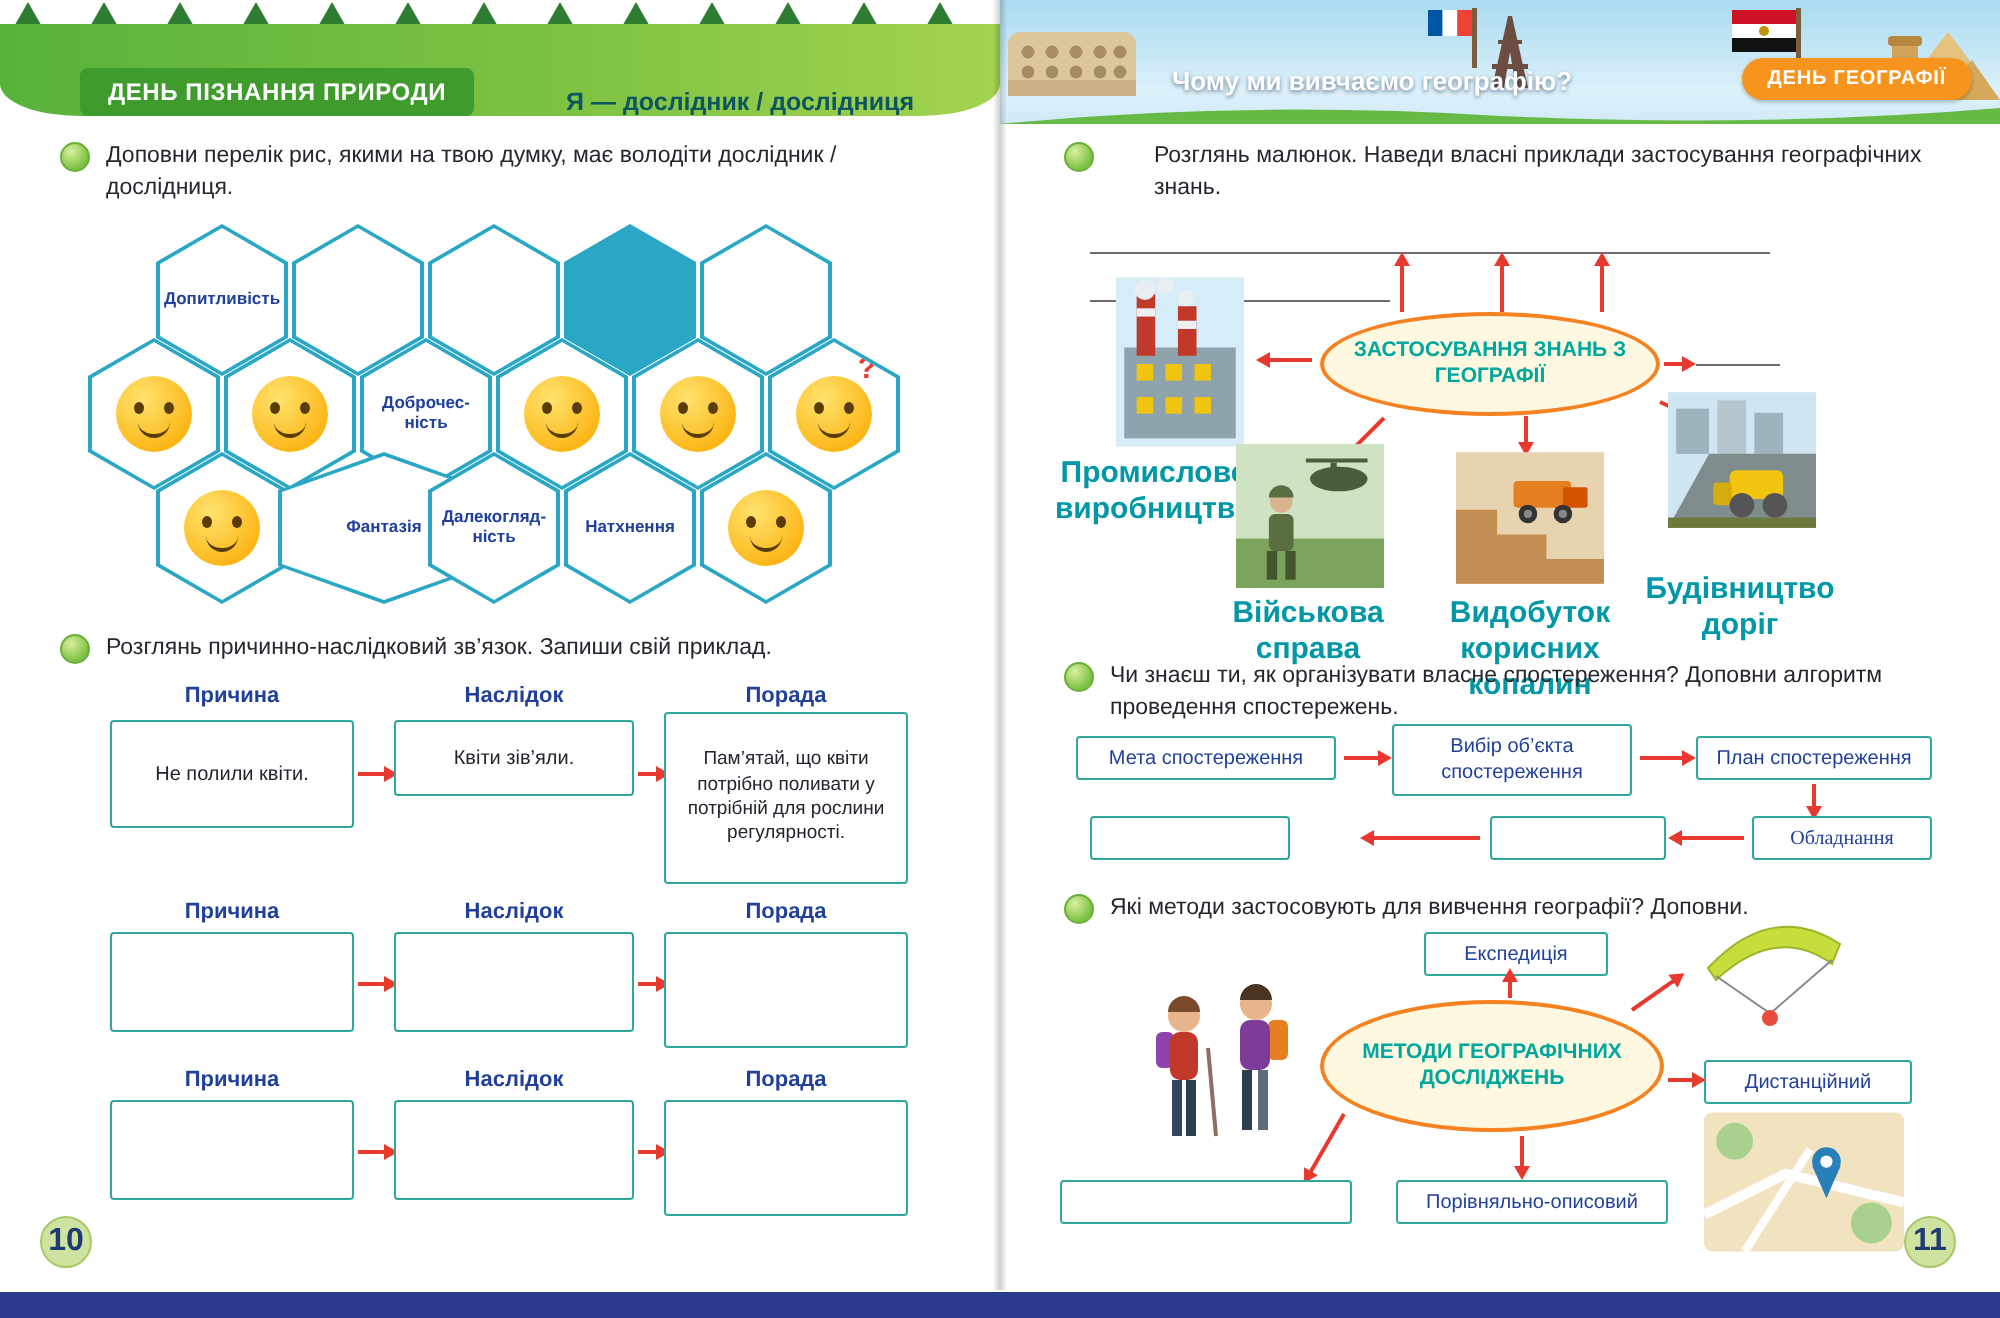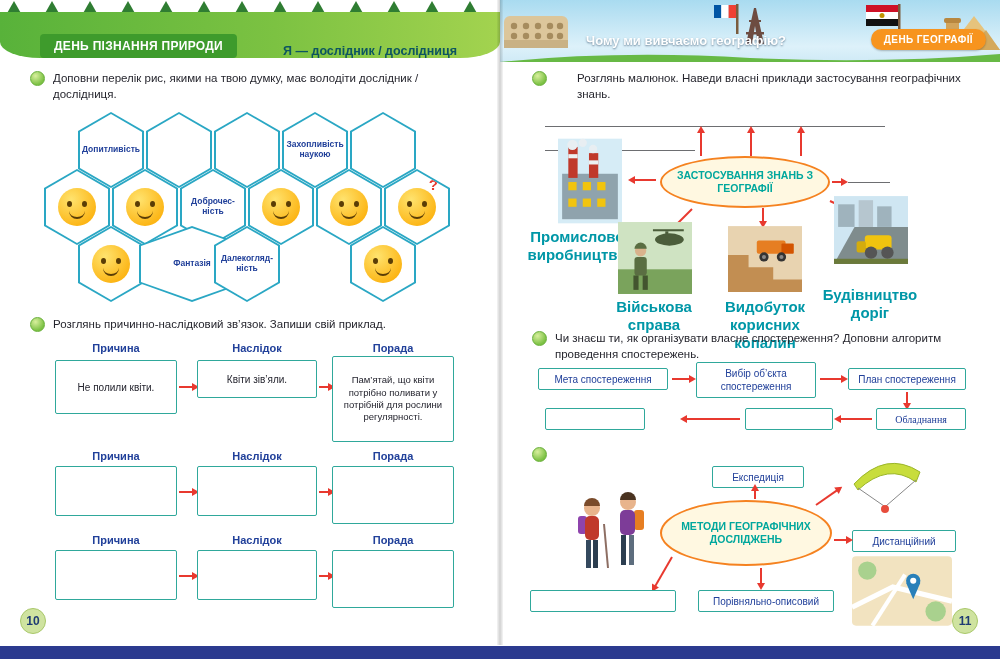--- a/index.html
+++ b/index.html
@@ -75,21 +75,21 @@
       border-right:7px solid #e8392f; border-top:4.5px solid transparent; border-bottom:4.5px solid transparent; }
   .arr.v.u::before { content:""; position:absolute; top:-6px; left:-3.5px;
       border-bottom:7px solid #e8392f; border-left:4.5px solid transparent; border-right:4.5px solid transparent; }
   .arr.v.d::after { content:""; position:absolute; bottom:-6px; left:-3.5px;
       border-top:7px solid #e8392f; border-left:4.5px solid transparent; border-right:4.5px solid transparent; }
   .arr.rot { height:2px; transform-origin:0 50%; }
   .arr.rot::after { content:""; position:absolute; right:-6px; top:-3.5px;
       border-left:7px solid #e8392f; border-top:4.5px solid transparent; border-bottom:4.5px solid transparent; }
 
   .pagenum { position:absolute; width:26px; height:26px; border-radius:50%; background:#cfe3a0;
-             border:1px solid #a9c86a; color:#1f3b73; font-weight:bold; font-size:12px;
+             border:1px solid #a9c86a; color:#1f3b73; font-weight:bold; font-size:16px;
              display:flex; align-items:center; justify-content:center; box-sizing:border-box; }
   .illus { position:absolute; }
 </style>
 </head>
 <body>
 
 <div class="spread">
 
   <div class="page left">
 
@@ -146,23 +146,20 @@
     <div class="hex" style="left:146px; top:112px;">
       <div class="hex-b"></div>
         <div class="hex-i"></div>
     </div>
     <div class="hex" style="left:214px; top:112px;">
       <div class="hex-b"></div>
         <div class="hex-i"></div>
     </div>
     <div class="hex" style="left:282px; top:112px;">
       <div class="hex-b"></div>
-      <div class="hex-i">
-          <span class="hex-label">Захопливість наукою</span>
-        </div>
     </div>
     <div class="hex" style="left:350px; top:112px;">
       <div class="hex-b"></div>
         <div class="hex-i"></div>
     </div>
 
     <div class="hex" style="left:44px; top:169px;">
       <div class="hex-b"></div>
       <div class="hex-i">
           <div class="smiley">
@@ -233,20 +230,26 @@
     <div class="hex" style="left:139px; top:226px;padding-left:40px;">
       <div class="hex-b"></div>
       <div class="hex-i">
           <span class="hex-label">Фантазія</span>
         </div>
     </div>
     <div class="hex" style="left:214px; top:226px;">
       <div class="hex-b"></div>
       <div class="hex-i">
           <span class="hex-label">Далекогляд-ність</span>
+        </div>
+    </div>
+    <div class="hex" style="left:282px; top:226px;">
+      <div class="hex-b"></div>
+      <div class="hex-i">
+          <span class="hex-label">Натхнення</span>
         </div>
     </div>
     <div class="hex" style="left:350px; top:226px;">
       <div class="hex-b"></div>
       <div class="hex-i">
           <div class="smiley">
             <span class="eye l"></span>
             <span class="eye r"></span>
             <span class="mouth"></span>
           </div>
@@ -431,20 +434,21 @@
     <div class="fbox blue" style="left:348px; top:368px; width:118px; height:22px;">План спостереження</div>
     <div class="arr v d" style="left:406px; top:392px; height:12px;"></div>
     <div class="fbox blue" style="left:376px; top:408px; width:90px; height:22px;font-family:Liberation Serif, serif;">Обладнання</div>
     <div class="arr h l" style="left:340px; top:418px; width:32px;"></div>
     <div class="fbox" style="left:245px; top:408px; width:88px; height:22px;"></div>
     <div class="arr h l" style="left:186px; top:418px; width:54px;"></div>
     <div class="fbox" style="left:45px; top:408px; width:100px; height:22px;"></div>
 
     <div class="instr" style="left:32px; top:446px; width:448px;">
       <span class="bullet"></span>
+      <span class="txt">Які методи застосовують для вивчення географії? Доповни.</span>
     </div>
 
     <div class="fbox blue" style="left:212px; top:466px; width:92px; height:22px;">Експедиція</div>
 
     <svg class="illus" style="left:345px; top:456px; width:82px; height:62px;" viewBox="0 0 80 62">
       <path d="M8,28 Q40,-6 74,16 L70,26 Q42,6 12,34 Z" fill="#c8dd3c" stroke="#9bb52a" stroke-width="1"></path>
       <line x1="12" y1="32" x2="38" y2="50" stroke="#888" stroke-width="1"></line>
       <line x1="70" y1="24" x2="40" y2="50" stroke="#888" stroke-width="1"></line>
       <circle cx="39" cy="53" r="4" fill="#e74c3c"></circle>
     </svg>

